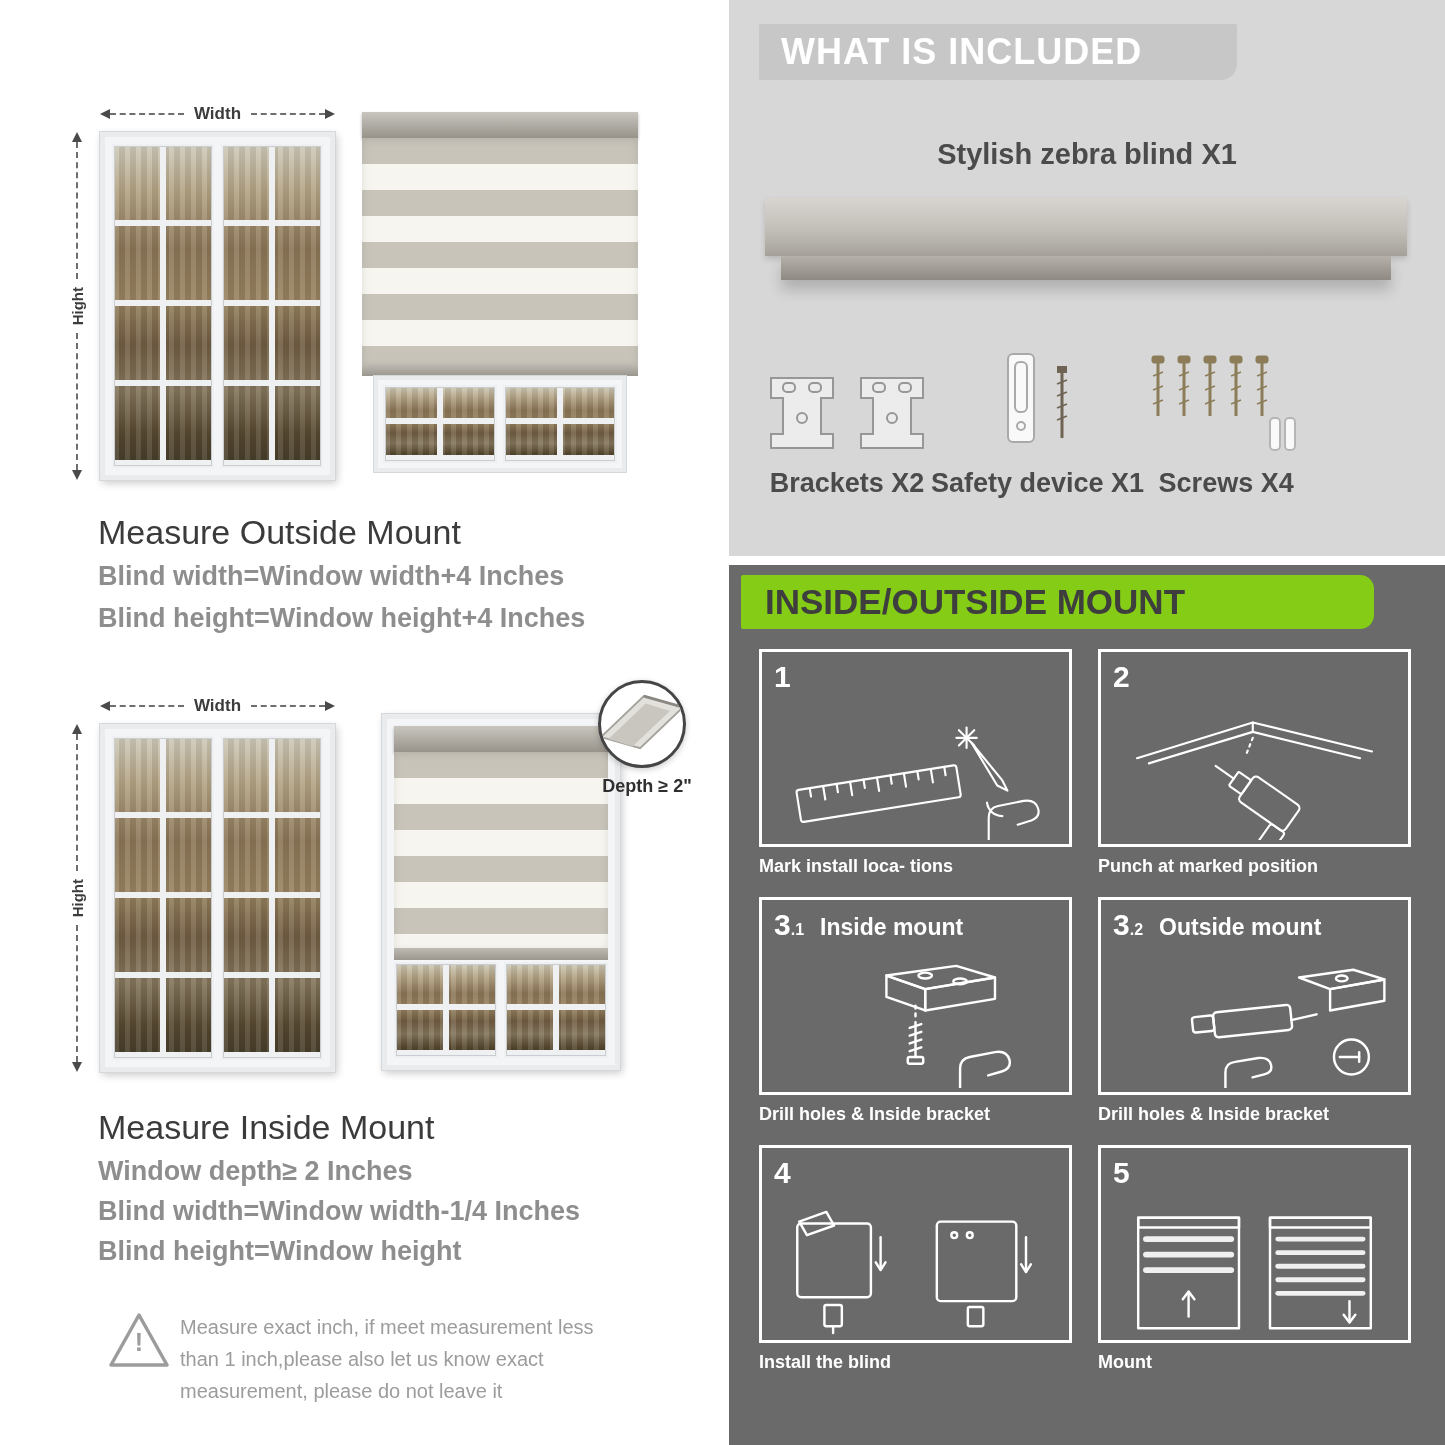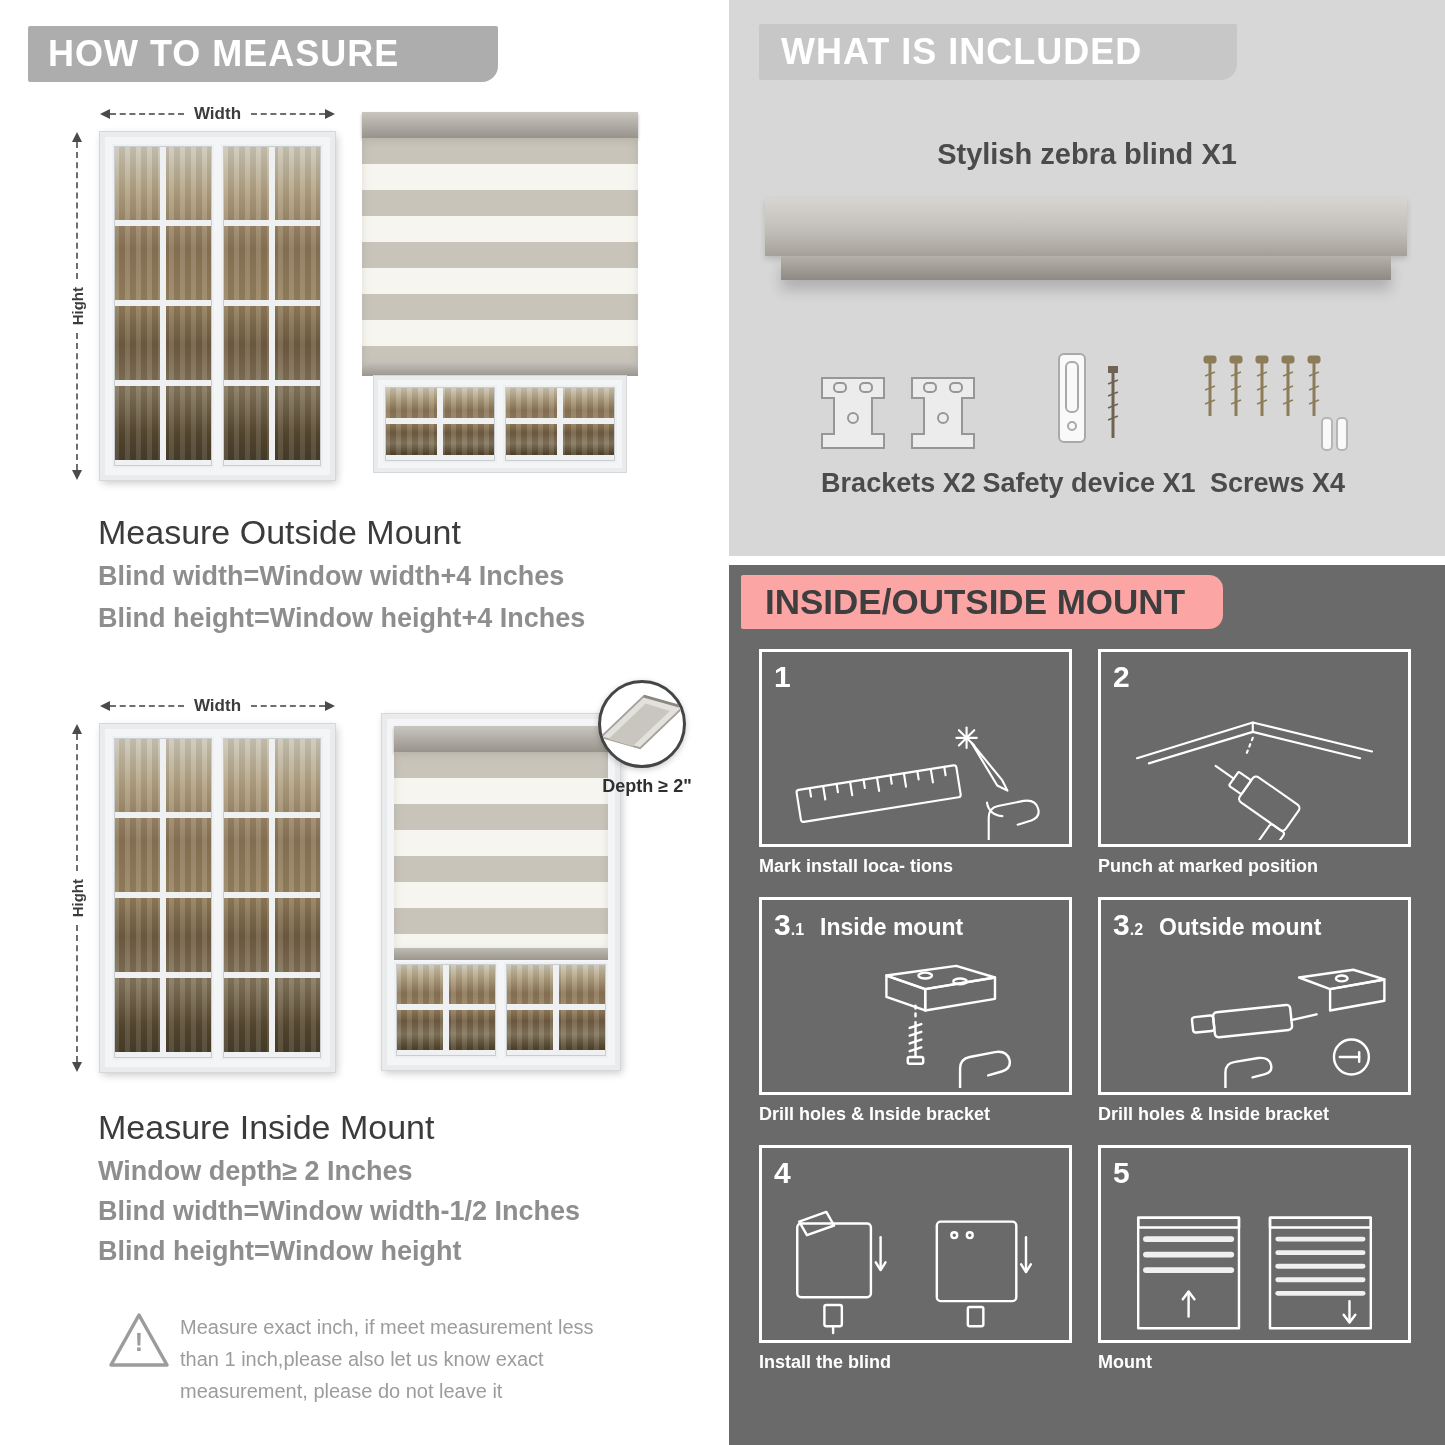--- a/index.html
+++ b/index.html
@@ -15,22 +15,22 @@
            padding-left:7px; display:flex; flex-direction:column; }
 
   
   .banner { position:absolute; color:#fff; font-weight:bold; letter-spacing:1px; }
   #howto-banner    { left:28px; top:26px; width:470px; height:56px; background:#adadad;
                      font-size:36px; line-height:56px; padding-left:20px;
                      border-radius:2px 2px 16px 2px; }
   #included-banner { left:30px; top:24px; width:478px; height:56px; background:#c7c7c7;
                      font-size:36px; line-height:56px; padding-left:22px;
                      border-radius:2px 2px 16px 2px; }
-  #mount-banner    { position:absolute; left:12px; top:10px; width:482px; height:54px;
-                     background:#fca5a5; color:#3e3e3e; font-size:35px; line-height:54px;
+  #mount-banner    { position:absolute; left:12px; top:10px; width:633px; height:54px;
+                     background:#84cc16; color:#3e3e3e; font-size:35px; line-height:54px;
                      font-weight:bold; padding-left:24px; border-radius:2px 14px 14px 2px; }
 
   
   .h-dark   { position:absolute; font-size:34px; font-weight:normal; color:#3b3b3b; }
   .sub-gray { position:absolute; font-size:27px; font-weight:bold; color:#8e8e8e; }
   .note-line{ position:absolute; font-size:20px; color:#9c9c9c; }
 
   
   .figure { position:absolute; }
 
@@ -89,21 +89,21 @@
   .gap { height:9px; background:#fff; }
   #blind-label { position:absolute; top:138px; left:0; right:0; text-align:center;
                  font-size:29px; font-weight:bold; color:#4b4b4b; }
   #rail1 { position:absolute; left:36px; right:38px; top:198px; height:58px;
            background:linear-gradient(180deg,#d8d5d0 0%,#c2bfb9 55%,#a5a19a 100%);
            box-shadow:0 3px 6px rgba(0,0,0,.15); }
   #rail2 { position:absolute; left:52px; right:54px; top:256px; height:24px;
            background:linear-gradient(180deg,#b5b1aa,#8e8a83);
            box-shadow:0 10px 14px rgba(0,0,0,.18); }
   #items { position:absolute; left:34px; right:34px; top:326px; display:flex;
-           justify-content:center; align-items:flex-end; }
+           justify-content:flex-start; align-items:flex-end; }
   .item { display:flex; flex-direction:column; align-items:center; }
   .icon-box { height:128px; display:flex; align-items:flex-end; justify-content:center; gap:12px; }
   .item-label { font-size:27px; font-weight:bold; color:#4b4b4b; text-align:center; margin-top:14px; }
 
   
   .mount { flex:1; background:#6a6a6a; position:relative; }
   #steps { position:absolute; left:30px; right:34px; top:84px; display:grid;
            grid-template-columns:1fr 1fr; column-gap:26px; row-gap:20px; }
   .step-panel { border:3px solid #fff; height:198px; position:relative; padding:8px 12px; }
   .num-row { display:flex; align-items:baseline; color:#fff; }
@@ -111,21 +111,20 @@
   .step-sub { font-size:16px; font-weight:bold; }
   .step-header { font-size:23px; font-weight:bold; margin-left:16px; }
   .art { position:absolute; left:8px; right:8px; bottom:4px; height:126px; width:calc(100% - 16px); }
   .step-caption { color:#fff; font-weight:bold; font-size:18px; margin-top:9px; }
 </style>
 </head>
 <body>
 
 <div class="left">
 
-  <div class="banner" id="howto-banner">HOW TO MEASURE</div>
 
   <div class="figure" id="fig-outside" style="left:60px; top:96px; width:600px; height:400px;">
     <div class="h-arrow" style="left:40px; top:8px; width:235px;">
       <span class="ah-l"></span>
         <span class="dash"></span>
       <span class="arrow-label">Width</span>
       <span class="dash"></span>
         <span class="ah-r"></span>
     </div>
     <div class="v-arrow" style="left:8px; top:36px; height:348px;">
@@ -189,21 +188,21 @@
         <polygon points="0,58 46,14 88,26 42,70" fill="#e3e1dc" stroke="#a5a29c" stroke-width="2"></polygon>
         <polygon points="8,60 48,22 74,30 34,68" fill="#c9c6bf"></polygon>
         <line x1="46" y1="14" x2="88" y2="26" stroke="#8b8881" stroke-width="3"></line>
       </svg>
     </div>
     <div class="depth-label" style="left:522px; top:88px;">Depth ≥ 2"</div>
   </div>
 
   <div class="h-dark" style="left:98px; top:1108px;">Measure Inside Mount</div>
   <div class="sub-gray" style="left:98px; top:1156px;">Window depth≥ 2 Inches</div>
-  <div class="sub-gray" style="left:98px; top:1196px;">Blind width=Window width-1/2 Inches</div>
+  <div class="sub-gray" style="left:98px; top:1196px;">Blind width=Window width-1/4 Inches</div>
   <div class="sub-gray" style="left:98px; top:1236px;">Blind height=Window height</div>
 
   <div class="warn" style="left:106px; top:1310px;">
     <svg viewBox="0 0 66 60" width="66" height="60">
       <path d="M33 5 L61 55 H5 Z" fill="none" stroke="#9c9c9c" stroke-width="3.5" stroke-linejoin="round"></path>
     </svg>
     <span class="warn-mark">!</span>
   </div>
   <div class="note-line" style="left:180px; top:1316px;">Measure exact inch, if meet measurement less</div>
   <div class="note-line" style="left:180px; top:1348px;">than 1 inch,please also let us know exact</div>

